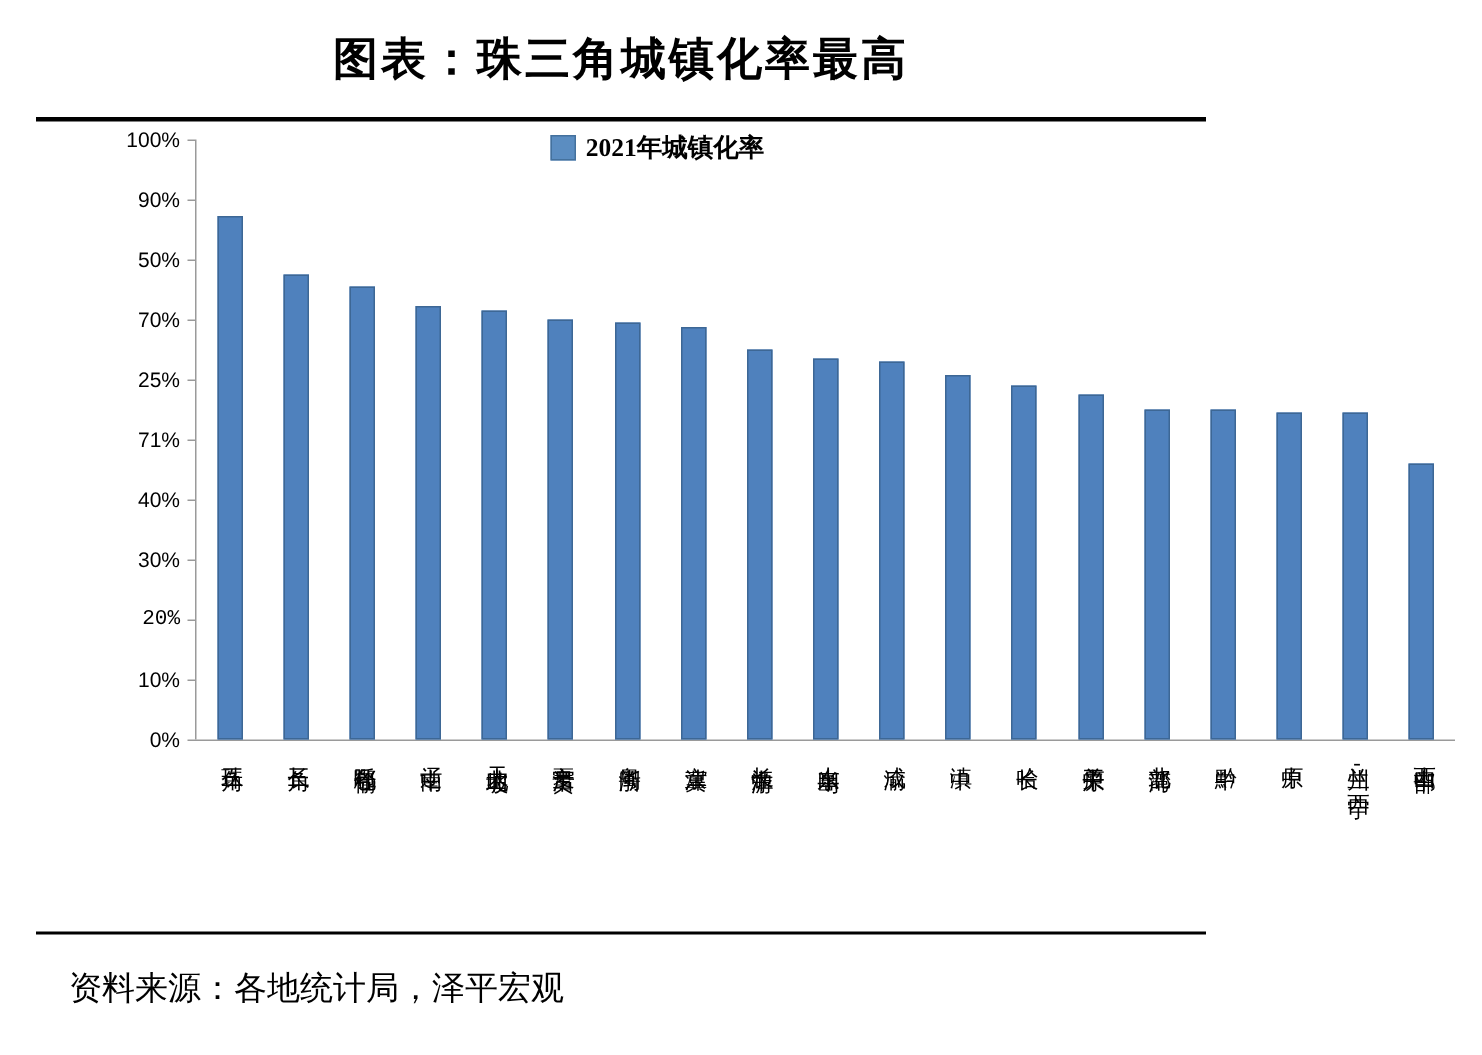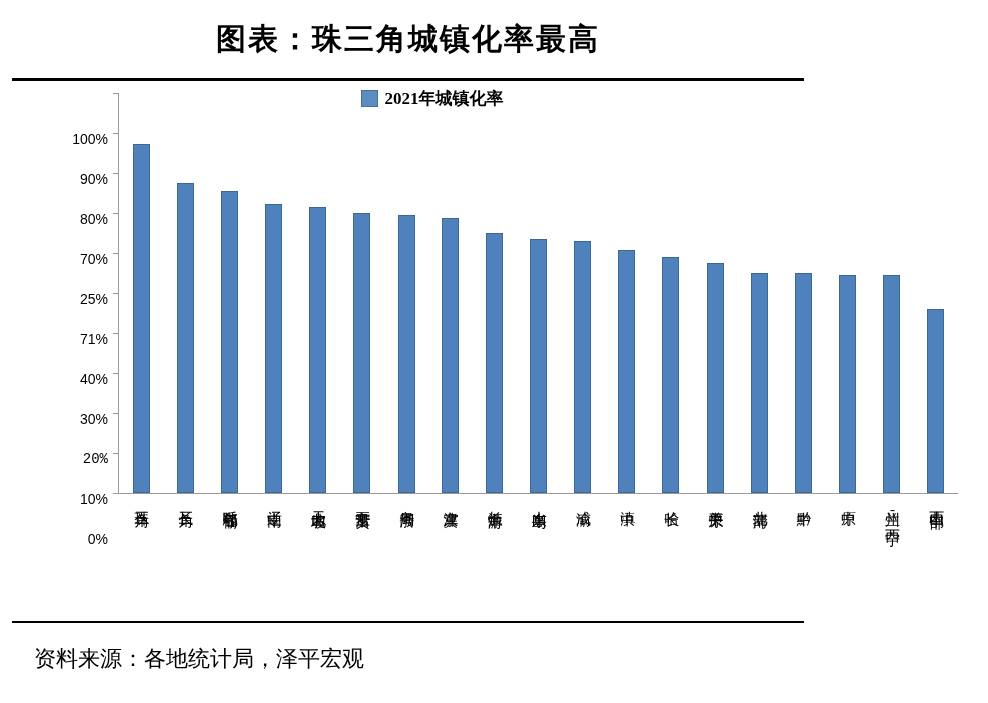--- a/index.html
+++ b/index.html
@@ -11,20 +11,21 @@
     height: 703px;
     background: #ffffff;
     font-family: "Liberation Serif", "DejaVu Serif", serif;
     overflow: hidden;
   }
   .page {
     position: relative;
     width: 816px;
     height: 703px;
     box-sizing: border-box;
+    padding-left: 12px;
   }
   
   .title-area {
     height: 78px;
     display: flex;
     align-items: center;
     justify-content: center;
   }
   .chart-title {
     font-size: 30px;
@@ -78,21 +79,20 @@
     width: 900px;
     height: 510px;
   }
   
   .y-labels {
     position: absolute;
     left: 0;
     top: 0;
     width: 54px;
     height: 400px;
-    margin-top: 46px;
   }
   .y-label {
     position: absolute;
     right: 6px;
     transform: translateY(-50%);
     font-size: 14px;
     color: #000;
     font-family: "Liberation Sans", sans-serif;
     white-space: nowrap;
   }
@@ -190,21 +190,21 @@
 
     <div class="legend">
       <span class="legend-swatch"></span>
       <span class="legend-label">2021年城镇化率</span>
     </div>
 
     <div class="plot-wrap">
       <div class="y-labels">
           <div class="y-label" style="top: 0px;">100%</div>
           <div class="y-label" style="top: 40px;">90%</div>
-          <div class="y-label" style="top: 80px;">80%</div>
+          <div class="y-label" style="top: 80px;">50%</div>
           <div class="y-label" style="top: 120px;">70%</div>
           <div class="y-label" style="top: 160px;">25%</div>
           <div class="y-label" style="top: 200px;">71%</div>
           <div class="y-label" style="top: 240px;">40%</div>
           <div class="y-label" style="top: 280px;">30%</div>
           <div class="y-label" style="top: 320px; font-family: Liberation Mono, monospace;">20%</div>
           <div class="y-label" style="top: 360px;">10%</div>
           <div class="y-label" style="top: 400px;">0%</div>
         </div>
       <div class="axis-v"></div>

